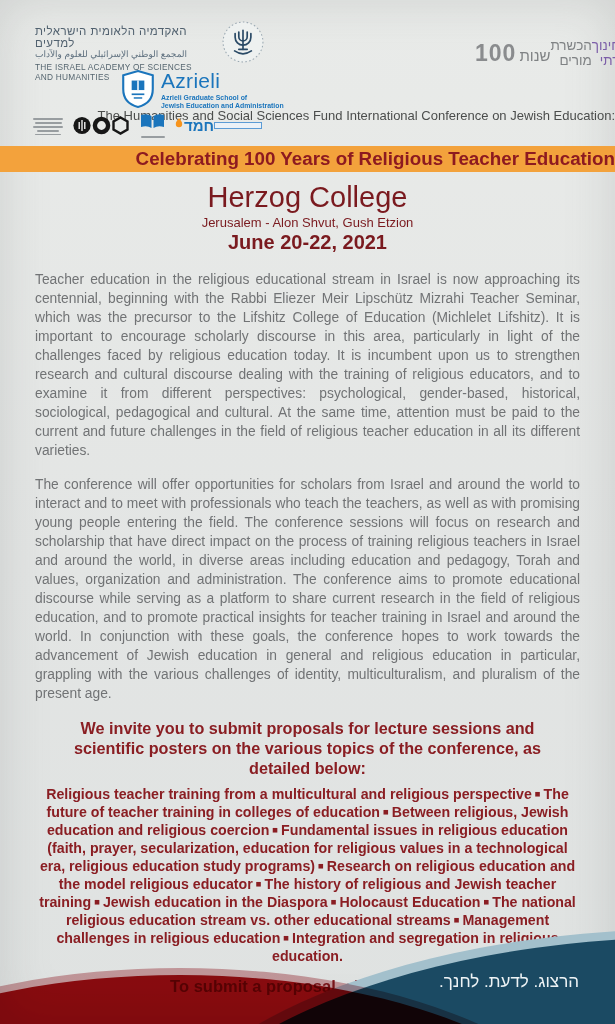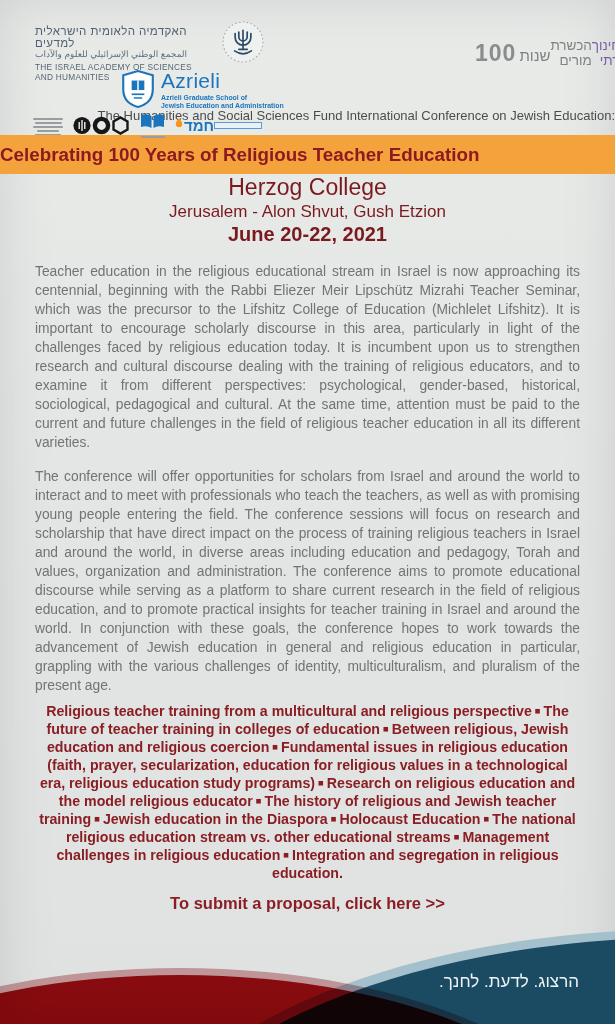--- a/index.html
+++ b/index.html
@@ -38,24 +38,24 @@
 
   .centennial{position:absolute;right:22px;top:20px;width:118px;display:flex;align-items:center}
   .centennial .l1{display:flex;align-items:baseline;gap:3px;direction:ltr;margin-top:2px}
   .centennial .num{font-size:23px;color:#8a8c8e;font-weight:bold;letter-spacing:1px;line-height:1}
   .centennial .word{font-size:15px;color:#7f8284;direction:rtl}
   .centennial .l2{font-size:13.5px;color:#7f8284;direction:rtl;margin-top:1px}
   .centennial .l3{font-size:13.5px;color:#7c5ea8;direction:rtl;margin-top:1px}
 
   
   .conf-line{margin-top:108px;text-align:right;font-size:13px;color:#4b4d4c}
-  .banner{margin-top:12px;background:#f3a23c;height:39px;display:flex;align-items:center;justify-content:flex-start}
+  .banner{margin-top:23px;background:#f3a23c;height:26px;display:flex;align-items:center;justify-content:flex-end}
   .banner span{font-size:18.8px;font-weight:bold;color:#8d1a20}
-  .college{margin-top:0;text-align:center;font-size:23px;color:#7a1a1f}
-  .location{text-align:center;font-size:17px;color:#7a1a1f;margin-top:1px}
+  .college{margin-top:9px;text-align:center;font-size:29px;color:#7a1a1f}
+  .location{text-align:center;font-size:13px;color:#7a1a1f;margin-top:1px}
   .dates{text-align:center;font-size:20px;font-weight:bold;color:#7a1a1f;margin-top:1px}
 
   
   .para{padding:0 35px;text-align:justify;font-size:13.8px;line-height:19px;color:#717375}
   .p1{margin-top:16px}
   .p2{margin-top:15px}
 
   .invite-heading{margin:15px auto 0;max-width:505px;text-align:center;font-size:16.2px;line-height:20px;font-weight:bold;color:#8a1e23}
   .topics{margin:7px auto 0;padding:0 36px;text-align:center;font-size:14.2px;line-height:18px;font-weight:600;color:#8a1e23}
   .topics .sq{font-size:9.5px;vertical-align:2px;margin:0 3px}
@@ -171,20 +171,21 @@
   <div class="banner">
     <span>Celebrating 100 Years of Religious Teacher Education</span>
   </div>
   <div class="college">Herzog College</div>
   <div class="location">Jerusalem - Alon Shvut, Gush Etzion</div>
   <div class="dates">June 20-22, 2021</div>
 
   <p class="para p1">Teacher education in the religious educational stream in Israel is now approaching its centennial, beginning with the Rabbi Eliezer Meir Lipschütz Mizrahi Teacher Seminar, which was the precursor to the Lifshitz College of Education (Michlelet Lifshitz). It is important to encourage scholarly discourse in this area, particularly in light of the challenges faced by religious education today. It is incumbent upon us to strengthen research and cultural discourse dealing with the training of religious educators, and to examine it from different perspectives: psychological, gender-based, historical, sociological, pedagogical and cultural. At the same time, attention must be paid to the current and future challenges in the field of religious teacher education in all its different varieties.</p>
   <p class="para p2">The conference will offer opportunities for scholars from Israel and around the world to interact and to meet with professionals who teach the teachers, as well as with promising young people entering the field. The conference sessions will focus on research and scholarship that have direct impact on the process of training religious teachers in Israel and around the world, in diverse areas including education and pedagogy, Torah and values, organization and administration. The conference aims to promote educational discourse while serving as a platform to share current research in the field of religious education, and to promote practical insights for teacher training in Israel and around the world. In conjunction with these goals, the conference hopes to work towards the advancement of Jewish education in general and religious education in particular, grappling with the various challenges of identity, multiculturalism, and pluralism of the present age.</p>
 
+  <div class="invite-heading">We invite you to submit proposals for lecture sessions and scientific posters on the various topics of the conference, as detailed below:</div>
   <div class="topics">Religious teacher training from a multicultural and religious perspective<span class="sq">■</span>The future of teacher training in colleges of education<span class="sq">■</span>Between religious, Jewish education and religious coercion<span class="sq">■</span>Fundamental issues in religious education (faith, prayer, secularization, education for religious values in a technological era, religious education study programs)<span class="sq">■</span>Research on religious education and the model religious educator<span class="sq">■</span>The history of religious and Jewish teacher training<span class="sq">■</span>Jewish education in the Diaspora<span class="sq">■</span>Holocaust Education<span class="sq">■</span>The national religious education stream vs. other educational streams<span class="sq">■</span>Management challenges in religious education<span class="sq">■</span>Integration and segregation in religious education.</div>
 
   <div class="cta">To submit a proposal, click here &gt;&gt;</div>
 
   <div class="footer">
     <div class="wave rim-blue"></div>
     <div class="wave fill-blue"></div>
     <div class="wave rim-red"></div>
     <div class="wave fill-red"></div>
     <div class="slogan">הרצוג. לדעת. לחנך.</div>

